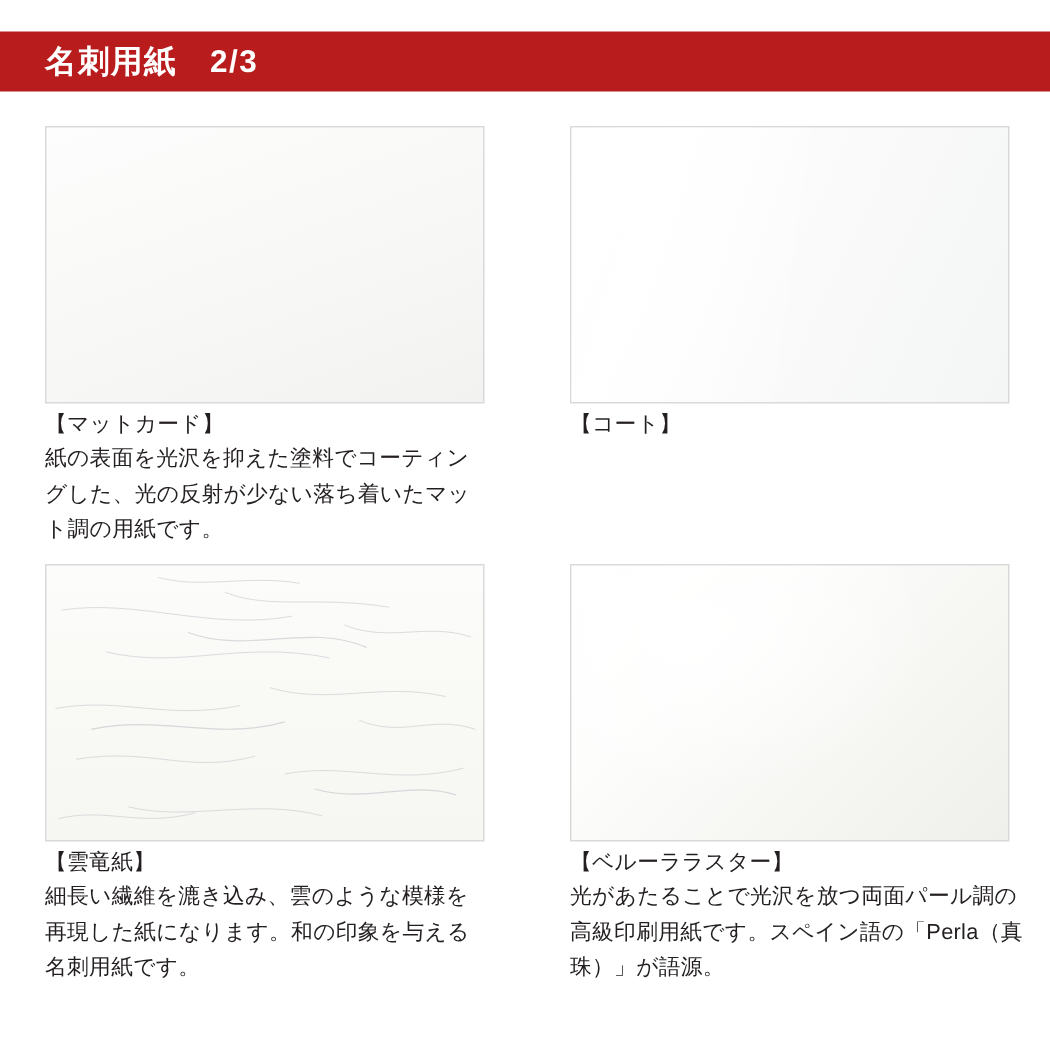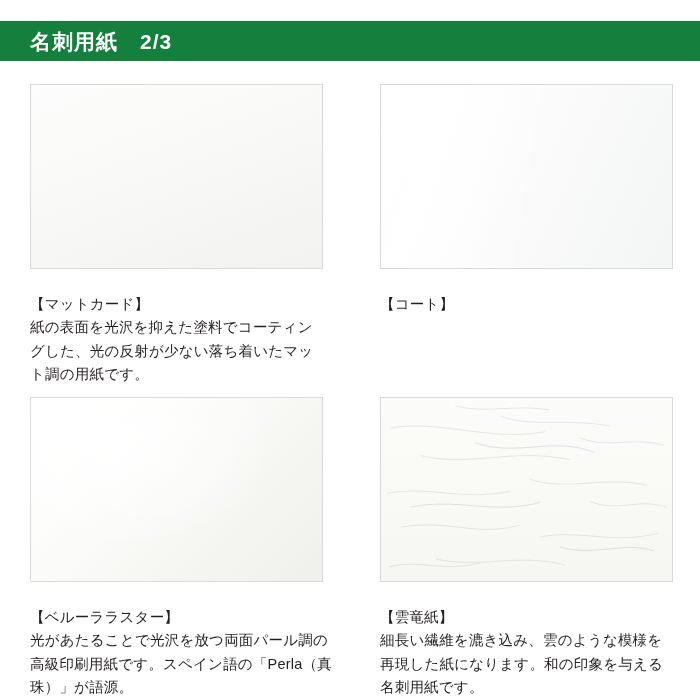--- a/index.html
+++ b/index.html
@@ -20,21 +20,21 @@
     height: 700px;
     box-sizing: border-box;
   }
   
   .header {
     position: absolute;
     left: 0;
     top: 21px;
     width: 700px;
     height: 40px;
-    background: #15803d;
+    background: #b91c1c;
     display: flex;
     align-items: center;
   }
   .header-title {
     font-size: 21px;
     font-weight: bold;
     color: #ffffff;
     letter-spacing: 1px;
     padding-left: 30px;
     line-height: 1;
@@ -99,21 +99,21 @@
   .sw-pearl::after {
     content: "";
     position: absolute;
     left: 0;
     top: 0;
     width: 100%;
     height: 100%;
     background: radial-gradient(ellipse at 28% 25%, rgba(255,255,255,0.95) 0%, rgba(255,255,255,0) 55%);
   }
   .caption {
-    margin-top: 24px;
+    margin-top: 3px;
     font-size: 14.5px;
     line-height: 1.62;
     color: #231f20;
     letter-spacing: 0.2px;
   }
   .caption .name {
     display: block;
   }
   .caption .desc {
     display: block;
@@ -138,28 +138,20 @@
       </div>
     </div>
 
     <div class="cell right">
       <div class="swatch sw-coat"></div>
       <div class="caption">
         <span class="name">【コート】</span>
       </div>
     </div>
 
-    <div class="cell right">
-      <div class="swatch sw-pearl"></div>
-      <div class="caption">
-        <span class="name">【ベルーララスター】</span>
-        <span class="desc">光があたることで光沢を放つ両面パール調の高級印刷用紙です。スペイン語の「Perla（真珠）」が語源。</span>
-      </div>
-    </div>
-
     <div class="cell">
         <div class="swatch sw-unryu">
           <svg class="fibers" viewBox="0 0 293 185" preserveAspectRatio="none">
             <g stroke="#c9cdd1" stroke-width="0.6" fill="none" opacity="0.75">
               <path d="M10 30 C 60 22, 110 44, 165 34"></path>
               <path d="M40 58 C 90 70, 130 50, 190 62"></path>
               <path d="M120 18 C 150 30, 180 20, 230 28"></path>
               <path d="M6 96 C 50 88, 80 104, 130 94"></path>
               <path d="M150 82 C 190 94, 225 78, 268 88"></path>
               <path d="M20 130 C 70 122, 95 140, 140 128"></path>
@@ -176,14 +168,22 @@
               <path d="M180 150 C 215 160, 245 144, 275 154"></path>
             </g>
           </svg>
         </div>
       <div class="caption">
         <span class="name">【雲竜紙】</span>
         <span class="desc">細長い繊維を漉き込み、雲のような模様を再現した紙になります。和の印象を与える名刺用紙です。</span>
       </div>
     </div>
 
+    <div class="cell right">
+      <div class="swatch sw-pearl"></div>
+      <div class="caption">
+        <span class="name">【ベルーララスター】</span>
+        <span class="desc">光があたることで光沢を放つ両面パール調の高級印刷用紙です。スペイン語の「Perla（真珠）」が語源。</span>
+      </div>
+    </div>
+
   </div>
 </div>
 
 </body></html>

